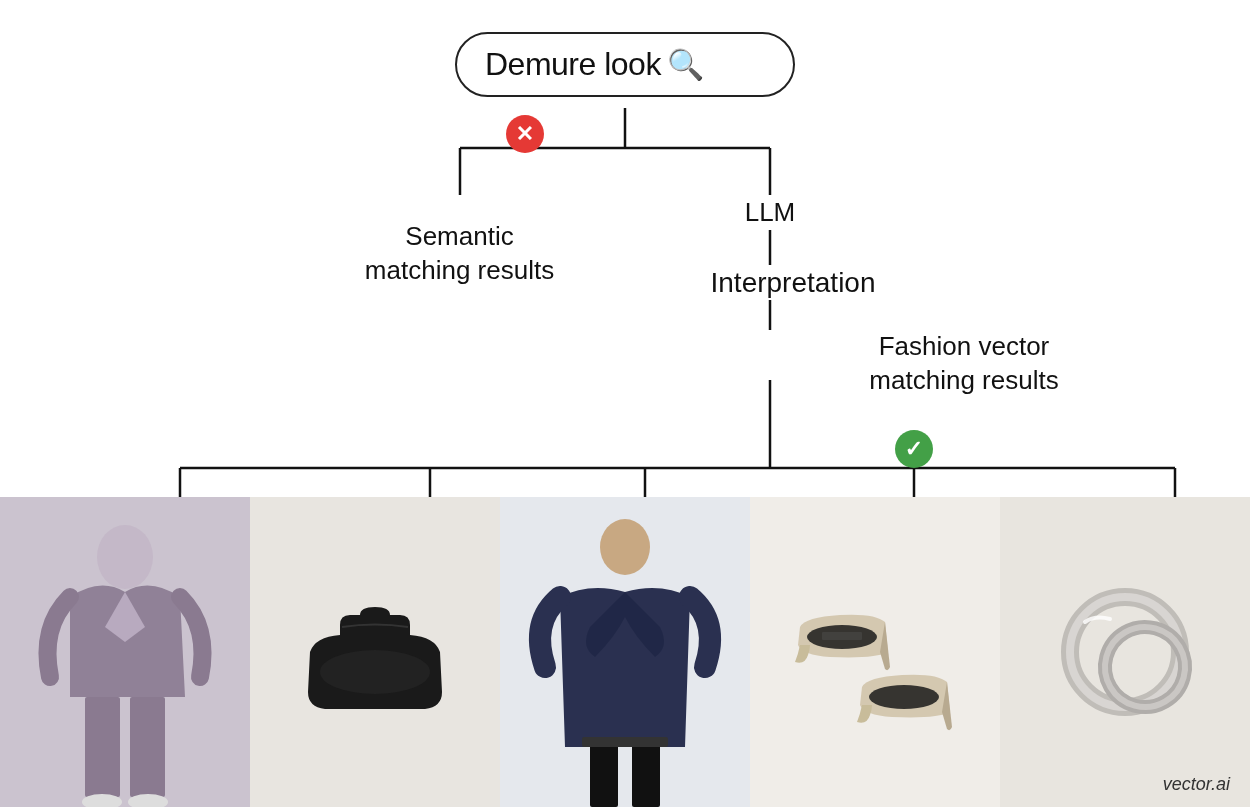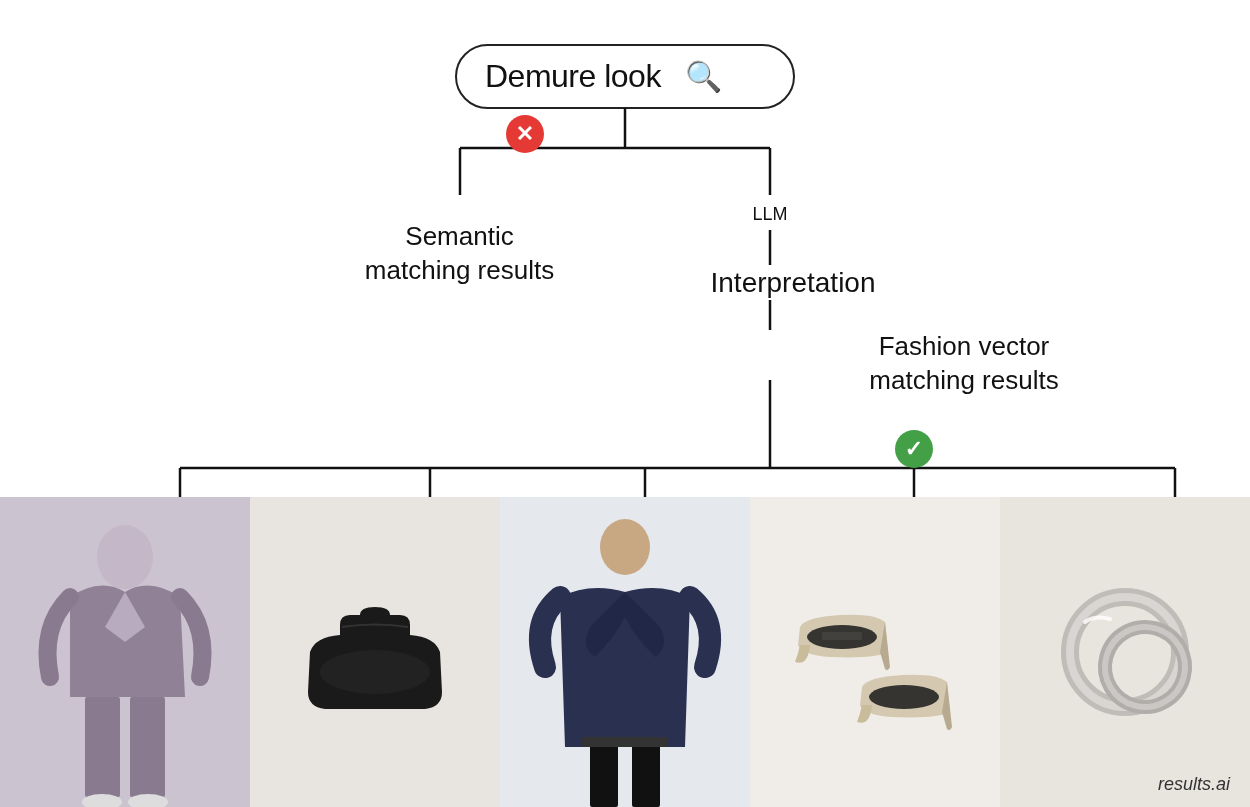--- a/index.html
+++ b/index.html
@@ -8,29 +8,29 @@
       height: 807px;
       background: #ffffff;
       font-family: -apple-system, BlinkMacSystemFont, 'Segoe UI', sans-serif;
       overflow: hidden;
       position: relative;
     }
 
     
     .search-bar {
       position: absolute;
-      top: 44px;
+      top: 32px;
       left: 50%;
       transform: translateX(-50%);
       display: flex;
       align-items: center;
       border: 2.5px solid #222;
       border-radius: 50px;
       padding: 12px 28px;
-      gap: 24px;
+      gap: 6px;
       background: #fff;
       min-width: 340px;
     }
     .search-text {
       font-size: 32px;
       font-weight: 400;
       color: #111;
       letter-spacing: -0.5px;
     }
     .search-icon-wrap {
@@ -180,21 +180,21 @@
 </svg>
 
 <div class="badge badge-red">✕</div>
 
 <div class="label label-semantic">
   <span style="white-space:pre-line;font-size:26px;">Semantic
 matching results</span>
 </div>
 
 <div class="label label-llm">
-  <span style="font-size:18px;">LLM</span>
+  <span style="font-size:26px;">LLM</span>
 </div>
 
 <div class="label label-interpretation">
   <span style="font-size:28px;">Interpretation</span>
 </div>
 
 <div class="label label-fashion">
   <span style="white-space:pre-line;font-size:26px;">Fashion vector
 matching results</span>
 </div>
@@ -287,13 +287,13 @@
       <ellipse cx="135" cy="170" rx="40" ry="40" fill="none" stroke="#b0adaa" stroke-width="14" transform="rotate(-30,135,170)"></ellipse>
       <ellipse cx="135" cy="170" rx="40" ry="40" fill="none" stroke="#d5d2cf" stroke-width="6" opacity="0.7" transform="rotate(-30,135,170)"></ellipse>
 
       <arc></arc>
       <path d="M75 125 Q85 118 100 122" stroke="white" stroke-width="4" fill="none" opacity="0.8" stroke-linecap="round"></path>
     </svg>
   </div>
 
 </div>
 
-<div class="watermark">results.ai</div>
+<div class="watermark">vector.ai</div>
 
 </body></html>

